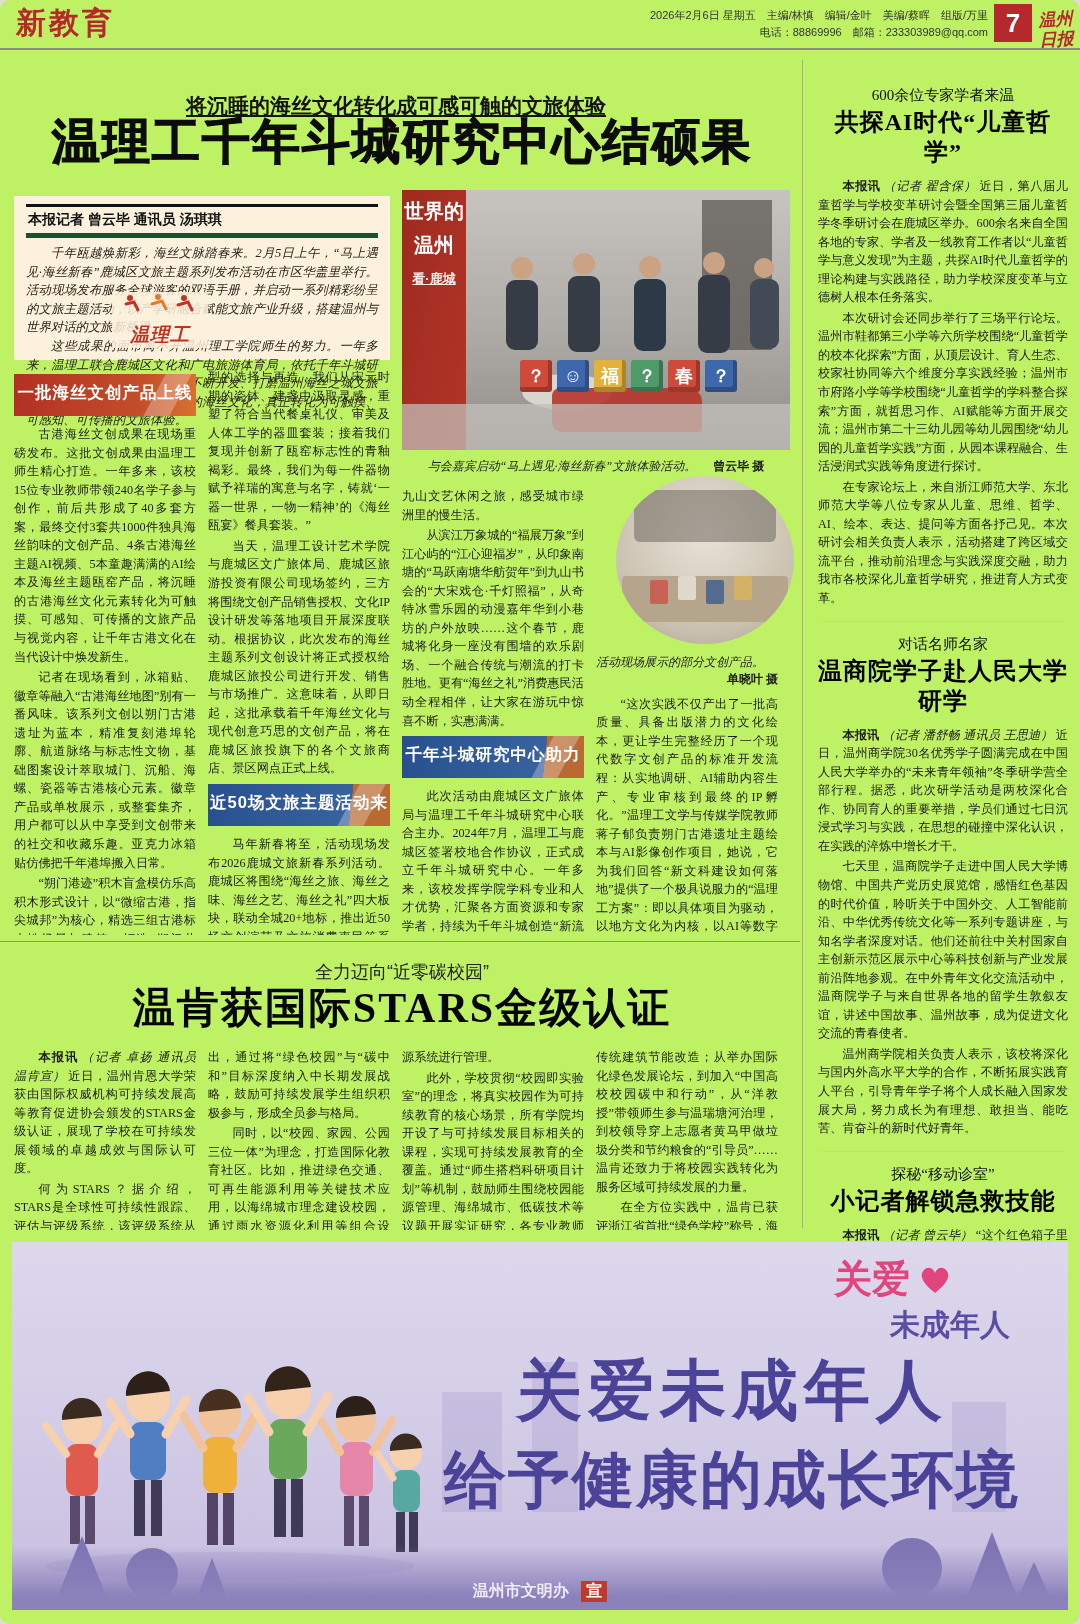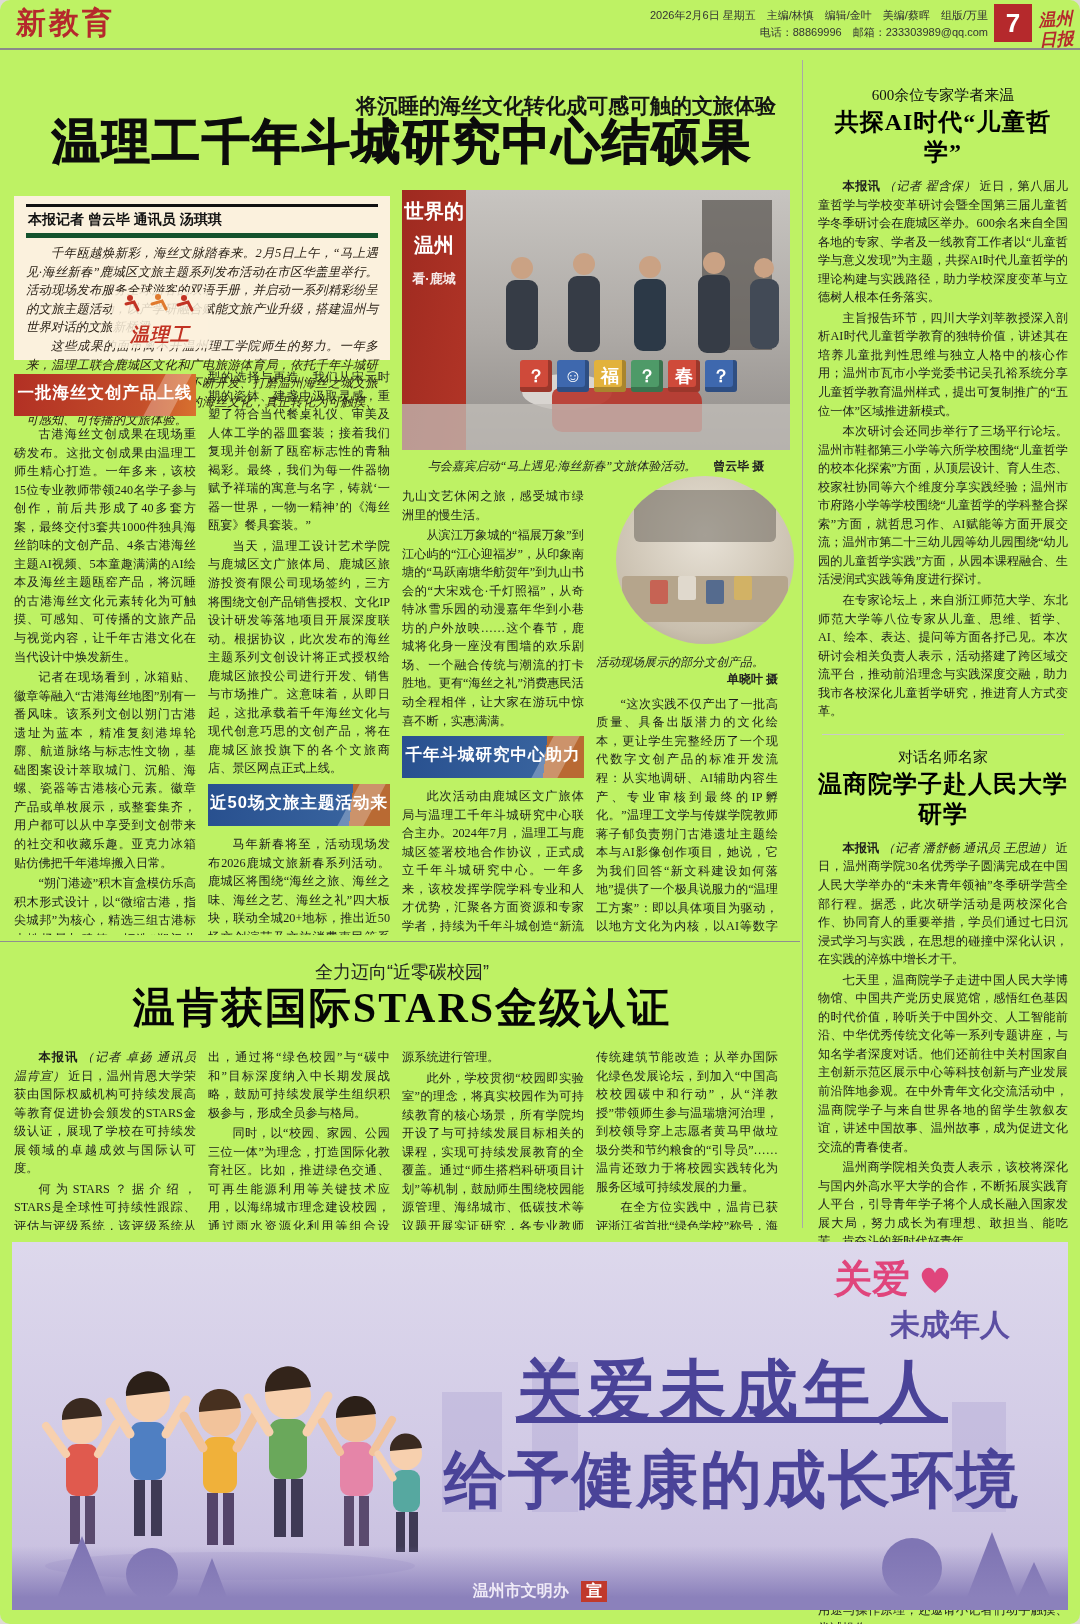--- a/index.html
+++ b/index.html
@@ -9,42 +9,42 @@
   #hdr-section{position:absolute;left:16px;top:6px;font:900 30px/34px "Liberation Sans",sans-serif;
         color:#b5292c;letter-spacing:3px;}
   #hdr-info{position:absolute;right:92px;top:7px;text-align:right;
         font:11px/17px "Liberation Sans",sans-serif;color:#333;}
   #hdr-page{position:absolute;right:48px;top:4px;width:38px;height:38px;background:#b5292c;
         color:#fff;font:700 26px/38px "Liberation Sans",sans-serif;text-align:center;}
   #hdr-logo{position:absolute;right:2px;top:10px;width:44px;color:#b5292c;
         font:italic 700 17px/20px "Liberation Serif",serif;transform:rotate(-3deg);text-align:center;}
   #hdr-rule{position:absolute;top:48px;left:0;width:1080px;height:2px;background:#8a8a8a;}
   
-  #kicker{position:absolute;left:0;top:92px;width:776px;text-align:right;
-        font:700 21px "Liberation Sans",sans-serif;color:#141414;}
+  #kicker{position:absolute;left:8px;top:92px;width:776px;text-align:center;
+        font:700 21px "Liberation Sans",sans-serif;color:#141414;text-decoration:underline;}
   #headline{position:absolute;left:14px;top:116px;width:776px;text-align:center;
         font:900 48px/52px "Liberation Sans",sans-serif;color:#0c0c0c;letter-spacing:2px;
         -webkit-text-stroke:1.2px #0c0c0c;}
   
   #intro{position:absolute;left:14px;top:196px;width:376px;height:164px;background:#fbf1dd;
         padding:8px 12px;box-sizing:border-box;}
   #intro .intro-byline{border-top:3px solid #111;border-bottom:5px solid #14532d;padding:4px 2px;
         font:700 14px "Liberation Sans",sans-serif;color:#111;margin-bottom:6px;}
   #intro p{margin:0;font:italic 12.4px/1.5 "Liberation Serif",serif;text-indent:2em;
         text-align:justify;color:#2a2016;}
   #tlg-logo{position:absolute;left:98px;top:96px;width:96px;height:56px;background:rgba(251,241,221,.85);
         text-align:center;}
   #tlg-logo .tlg-text{font:italic 900 19px "Liberation Sans",sans-serif;color:#c23324;letter-spacing:1px;}
   
   #photo1{position:absolute;left:402px;top:190px;width:388px;height:260px;overflow:hidden;
         background:linear-gradient(#c7c4c0 0%,#aeaaa6 55%,#908c89 100%);}
   #photo1 .red-panel{position:absolute;left:0;top:0;width:64px;height:100%;
         background:linear-gradient(100deg,#9e2a20,#b23527);} 
   .banner-line{color:#fff;font:900 20px/26px "Liberation Sans",sans-serif;text-align:center;margin-top:8px;}
-  .banner-line.small{font-size:13px;opacity:.9;}
+  .banner-line.small{font-size:13px;opacity:.9;text-decoration:underline;}
   #photo1 .door{position:absolute;right:18px;top:10px;width:70px;height:150px;background:#55514d;opacity:.7;}
   #photo1 .floor{position:absolute;bottom:0;left:0;width:100%;height:46px;background:#c3bfba;opacity:.75;}
   #photo1 .cloth{position:absolute;bottom:18px;left:150px;width:150px;height:44px;background:#b8352a;
         border-radius:8px 14px 4px 10px;opacity:.9;}
   #photo1 .smoke{position:absolute;bottom:40px;left:120px;width:90px;height:36px;background:#e7e4df;
         border-radius:50%;opacity:.8;}
   #cubes{position:absolute;bottom:58px;left:118px;display:flex;gap:5px;}
   .cube{width:32px;height:32px;color:#fff;font:700 18px/32px "Liberation Sans",sans-serif;
         text-align:center;border-radius:3px;box-shadow:inset -4px -5px rgba(0,0,0,.25);}
   #cap1{position:absolute;left:402px;top:458px;width:388px;text-align:center;
@@ -92,21 +92,21 @@
         font:900 42px/48px "Liberation Serif",serif;color:#050505;letter-spacing:2px;}
   #bcol1{left:14px;top:1048px;height:182px;} #bcol2{left:208px;top:1048px;height:182px;}
   #bcol3{left:402px;top:1048px;height:182px;} #bcol4{left:596px;top:1048px;height:182px;}
   
   #banner{position:absolute;left:12px;top:1242px;width:1056px;height:368px;overflow:hidden;
         background:linear-gradient(#ddd8ec 0%,#d2cbe6 55%,#c6bdde 100%);}
   .sky-block{position:absolute;background:#b4aad4;opacity:.45;}
   #banner .ground{position:absolute;bottom:0;left:0;width:100%;height:64px;
         background:linear-gradient(rgba(139,129,187,0),#8b81bb 80%);}
   #bl-line1{position:absolute;left:392px;top:104px;width:656px;text-align:center;
-        font:900 66px "Liberation Sans",sans-serif;color:#4a4398;letter-spacing:6px;text-decoration:underline;}
+        font:900 66px "Liberation Sans",sans-serif;color:#4a4398;letter-spacing:6px;}
   #bl-line2{position:absolute;left:392px;top:196px;width:656px;text-align:center;
         font:900 62px "Liberation Sans",sans-serif;color:#4a4398;letter-spacing:2px;}
   #logo-left{position:absolute;left:14px;top:8px;width:170px;text-align:center;}
   #logo-left .l1{font:700 15px "Liberation Sans",sans-serif;color:#c23a55;}
   #logo-left .l2{font:700 12px "Liberation Sans",sans-serif;color:#5b4ea2;letter-spacing:2px;}
   #logo-right{position:absolute;right:58px;top:12px;}
   #logo-right .g1{font:900 38px "Liberation Sans",sans-serif;color:#e0457c;vertical-align:middle;}
   #logo-right .g2{display:block;margin-left:56px;font:900 30px "Liberation Sans",sans-serif;color:#5b4ea2;}
   #bcredit{position:absolute;bottom:8px;left:0;width:100%;text-align:center;
         font:700 16px "Liberation Sans",sans-serif;color:#efeaf7;}
@@ -224,21 +224,20 @@
 
   <div id="vrule"></div>
   <div id="hrule-main"></div>
 
   <div id="rightcol">
       <div class="r-art">
         <div class="r-kicker">600余位专家学者来温</div>
         <div class="r-head">共探AI时代“儿童哲学”</div>
         <div class="r-body">
           <p><b class="lead">本报讯</b><span class="reporter">（记者 翟含保）</span>近日，第八届儿童哲学与学校变革研讨会暨全国第三届儿童哲学冬季研讨会在鹿城区举办。600余名来自全国各地的专家、学者及一线教育工作者以“儿童哲学与意义发现”为主题，共探AI时代儿童哲学的理论构建与实践路径，助力学校深度变革与立德树人根本任务落实。</p>
-          <p>主旨报告环节，四川大学刘莘教授深入剖析AI时代儿童哲学教育的独特价值，讲述其在培养儿童批判性思维与独立人格中的核心作用；温州市瓦市小学党委书记吴孔裕系统分享儿童哲学教育温州样式，提出可复制推广的“五位一体”区域推进新模式。</p>
           <p>本次研讨会还同步举行了三场平行论坛。温州市鞋都第三小学等六所学校围绕“儿童哲学的校本化探索”方面，从顶层设计、育人生态、校家社协同等六个维度分享实践经验；温州市市府路小学等学校围绕“儿童哲学的学科整合探索”方面，就哲思习作、AI赋能等方面开展交流；温州市第二十三幼儿园等幼儿园围绕“幼儿园的儿童哲学实践”方面，从园本课程融合、生活浸润式实践等角度进行探讨。</p>
           <p>在专家论坛上，来自浙江师范大学、东北师范大学等八位专家从儿童、思维、哲学、AI、绘本、表达、提问等方面各抒己见。本次研讨会相关负责人表示，活动搭建了跨区域交流平台，推动前沿理念与实践深度交融，助力我市各校深化儿童哲学研究，推进育人方式变革。</p>
         </div>
       </div>
       <div class="r-div"></div>
       <div class="r-art">
         <div class="r-kicker">对话名师名家</div>
         <div class="r-head">温商院学子赴人民大学研学</div>
         <div class="r-body">
           <p><b class="lead">本报讯</b><span class="reporter">（记者 潘舒畅 通讯员 王思迪）</span>近日，温州商学院30名优秀学子圆满完成在中国人民大学举办的“未来青年领袖”冬季研学营全部行程。据悉，此次研学活动是两校深化合作、协同育人的重要举措，学员们通过七日沉浸式学习与实践，在思想的碰撞中深化认识，在实践的淬炼中增长才干。</p>

